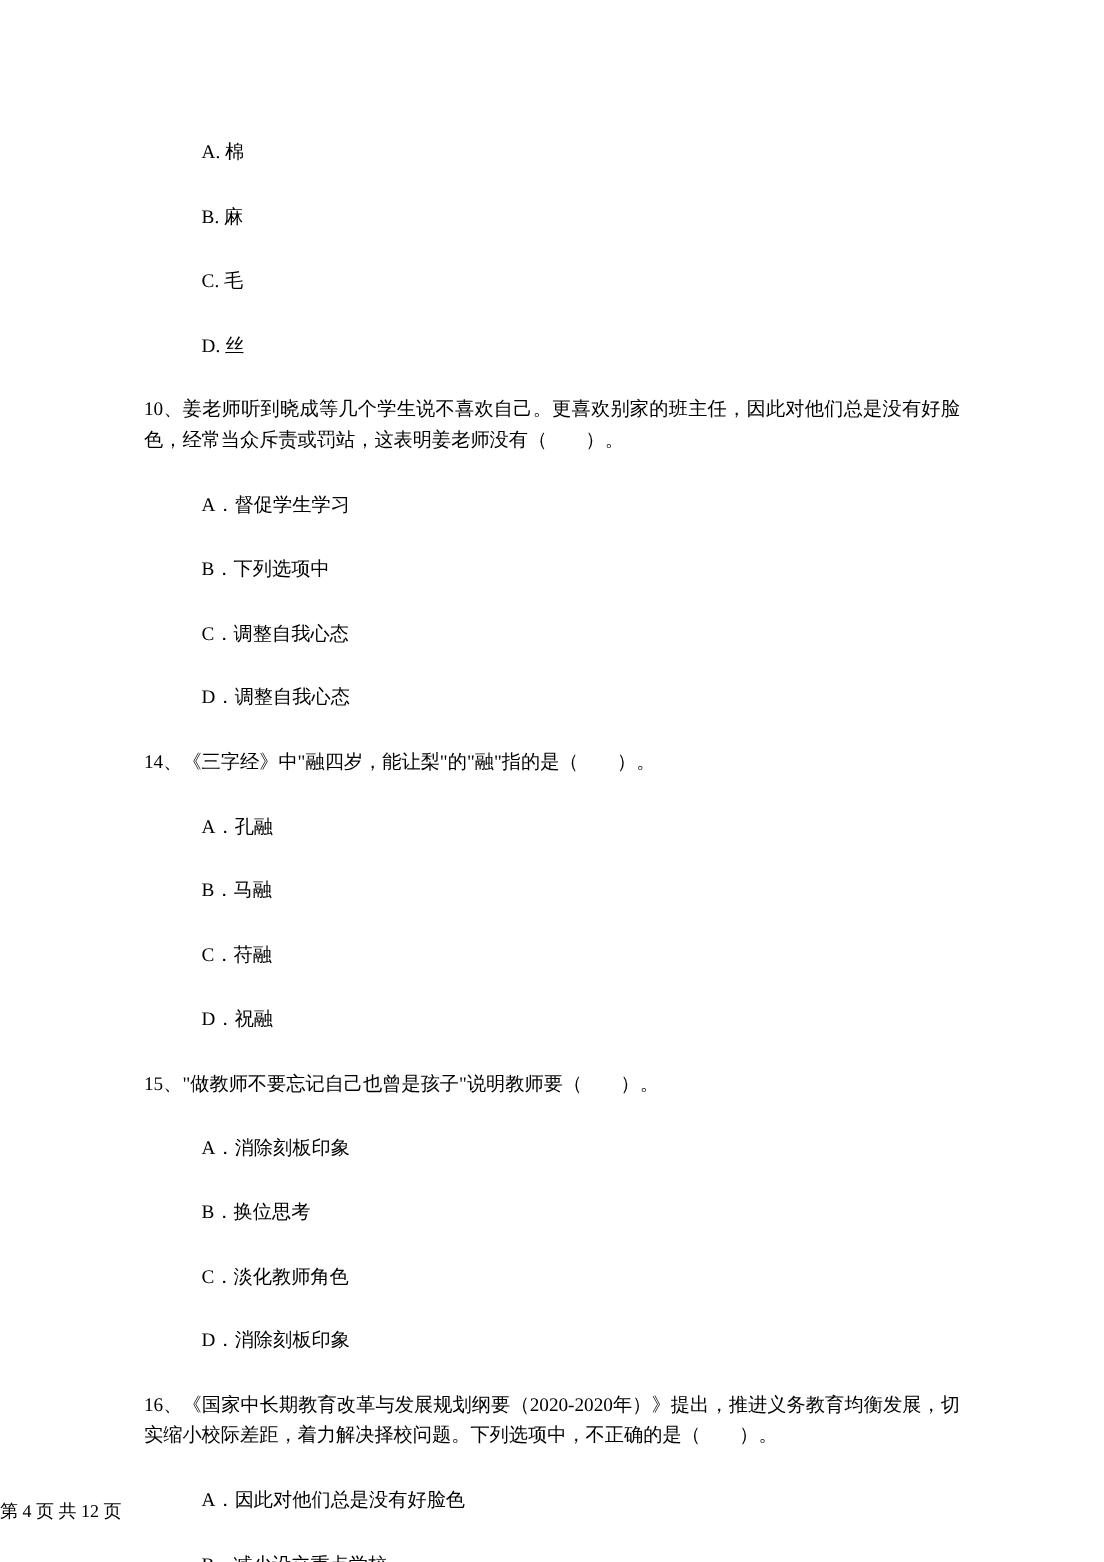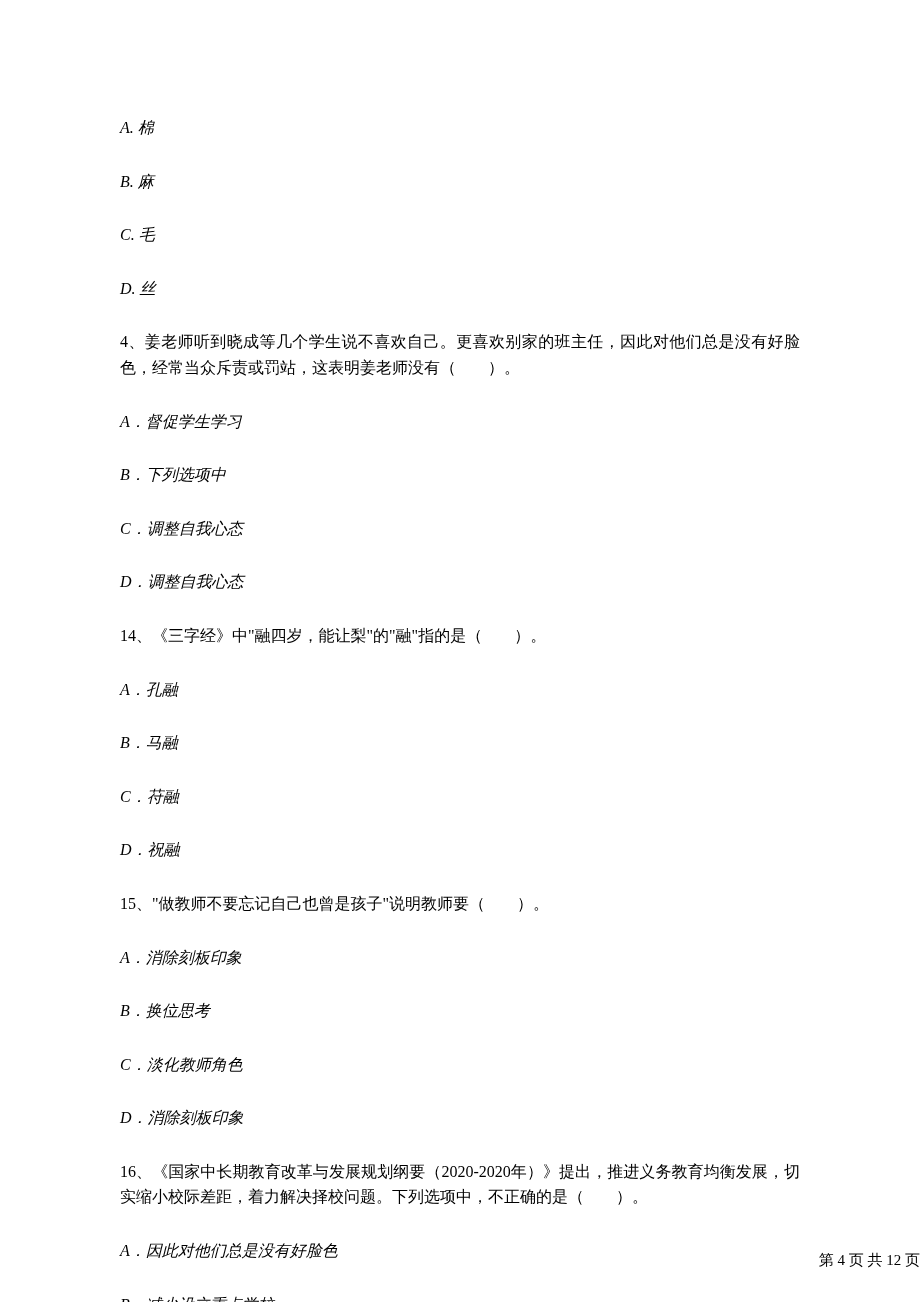--- a/index.html
+++ b/index.html
@@ -20,37 +20,37 @@
     }
     .question {
       margin-bottom: 28px;
       text-align: justify;
     }
     .footer {
       position: absolute;
       bottom: 30px;
       left: 0;
       right: 0;
-      text-align: right;
+      text-align: left;
       font-size: 15px;
     }
     .option-line {
       margin-bottom: 28px;
-      font-style: italic;
+      margin-left: 48px;
     }
   </style>
 </head>
 <body>
 
 <div class="option-line">A. 棉</div>
 <div class="option-line">B. 麻</div>
 <div class="option-line">C. 毛</div>
 <div class="option-line">D. 丝</div>
 
-<div class="question">4、姜老师听到晓成等几个学生说不喜欢自己。更喜欢别家的班主任，因此对他们总是没有好脸色，经常当众斥责或罚站，这表明姜老师没有（　　）。</div>
+<div class="question">10、姜老师听到晓成等几个学生说不喜欢自己。更喜欢别家的班主任，因此对他们总是没有好脸色，经常当众斥责或罚站，这表明姜老师没有（　　）。</div>
 <div class="option-line">A．督促学生学习</div>
 <div class="option-line">B．下列选项中</div>
 <div class="option-line">C．调整自我心态</div>
 <div class="option-line">D．调整自我心态</div>
 
 <div class="question">14、《三字经》中"融四岁，能让梨"的"融"指的是（　　）。</div>
 <div class="option-line">A．孔融</div>
 <div class="option-line">B．马融</div>
 <div class="option-line">C．苻融</div>
 <div class="option-line">D．祝融</div>

